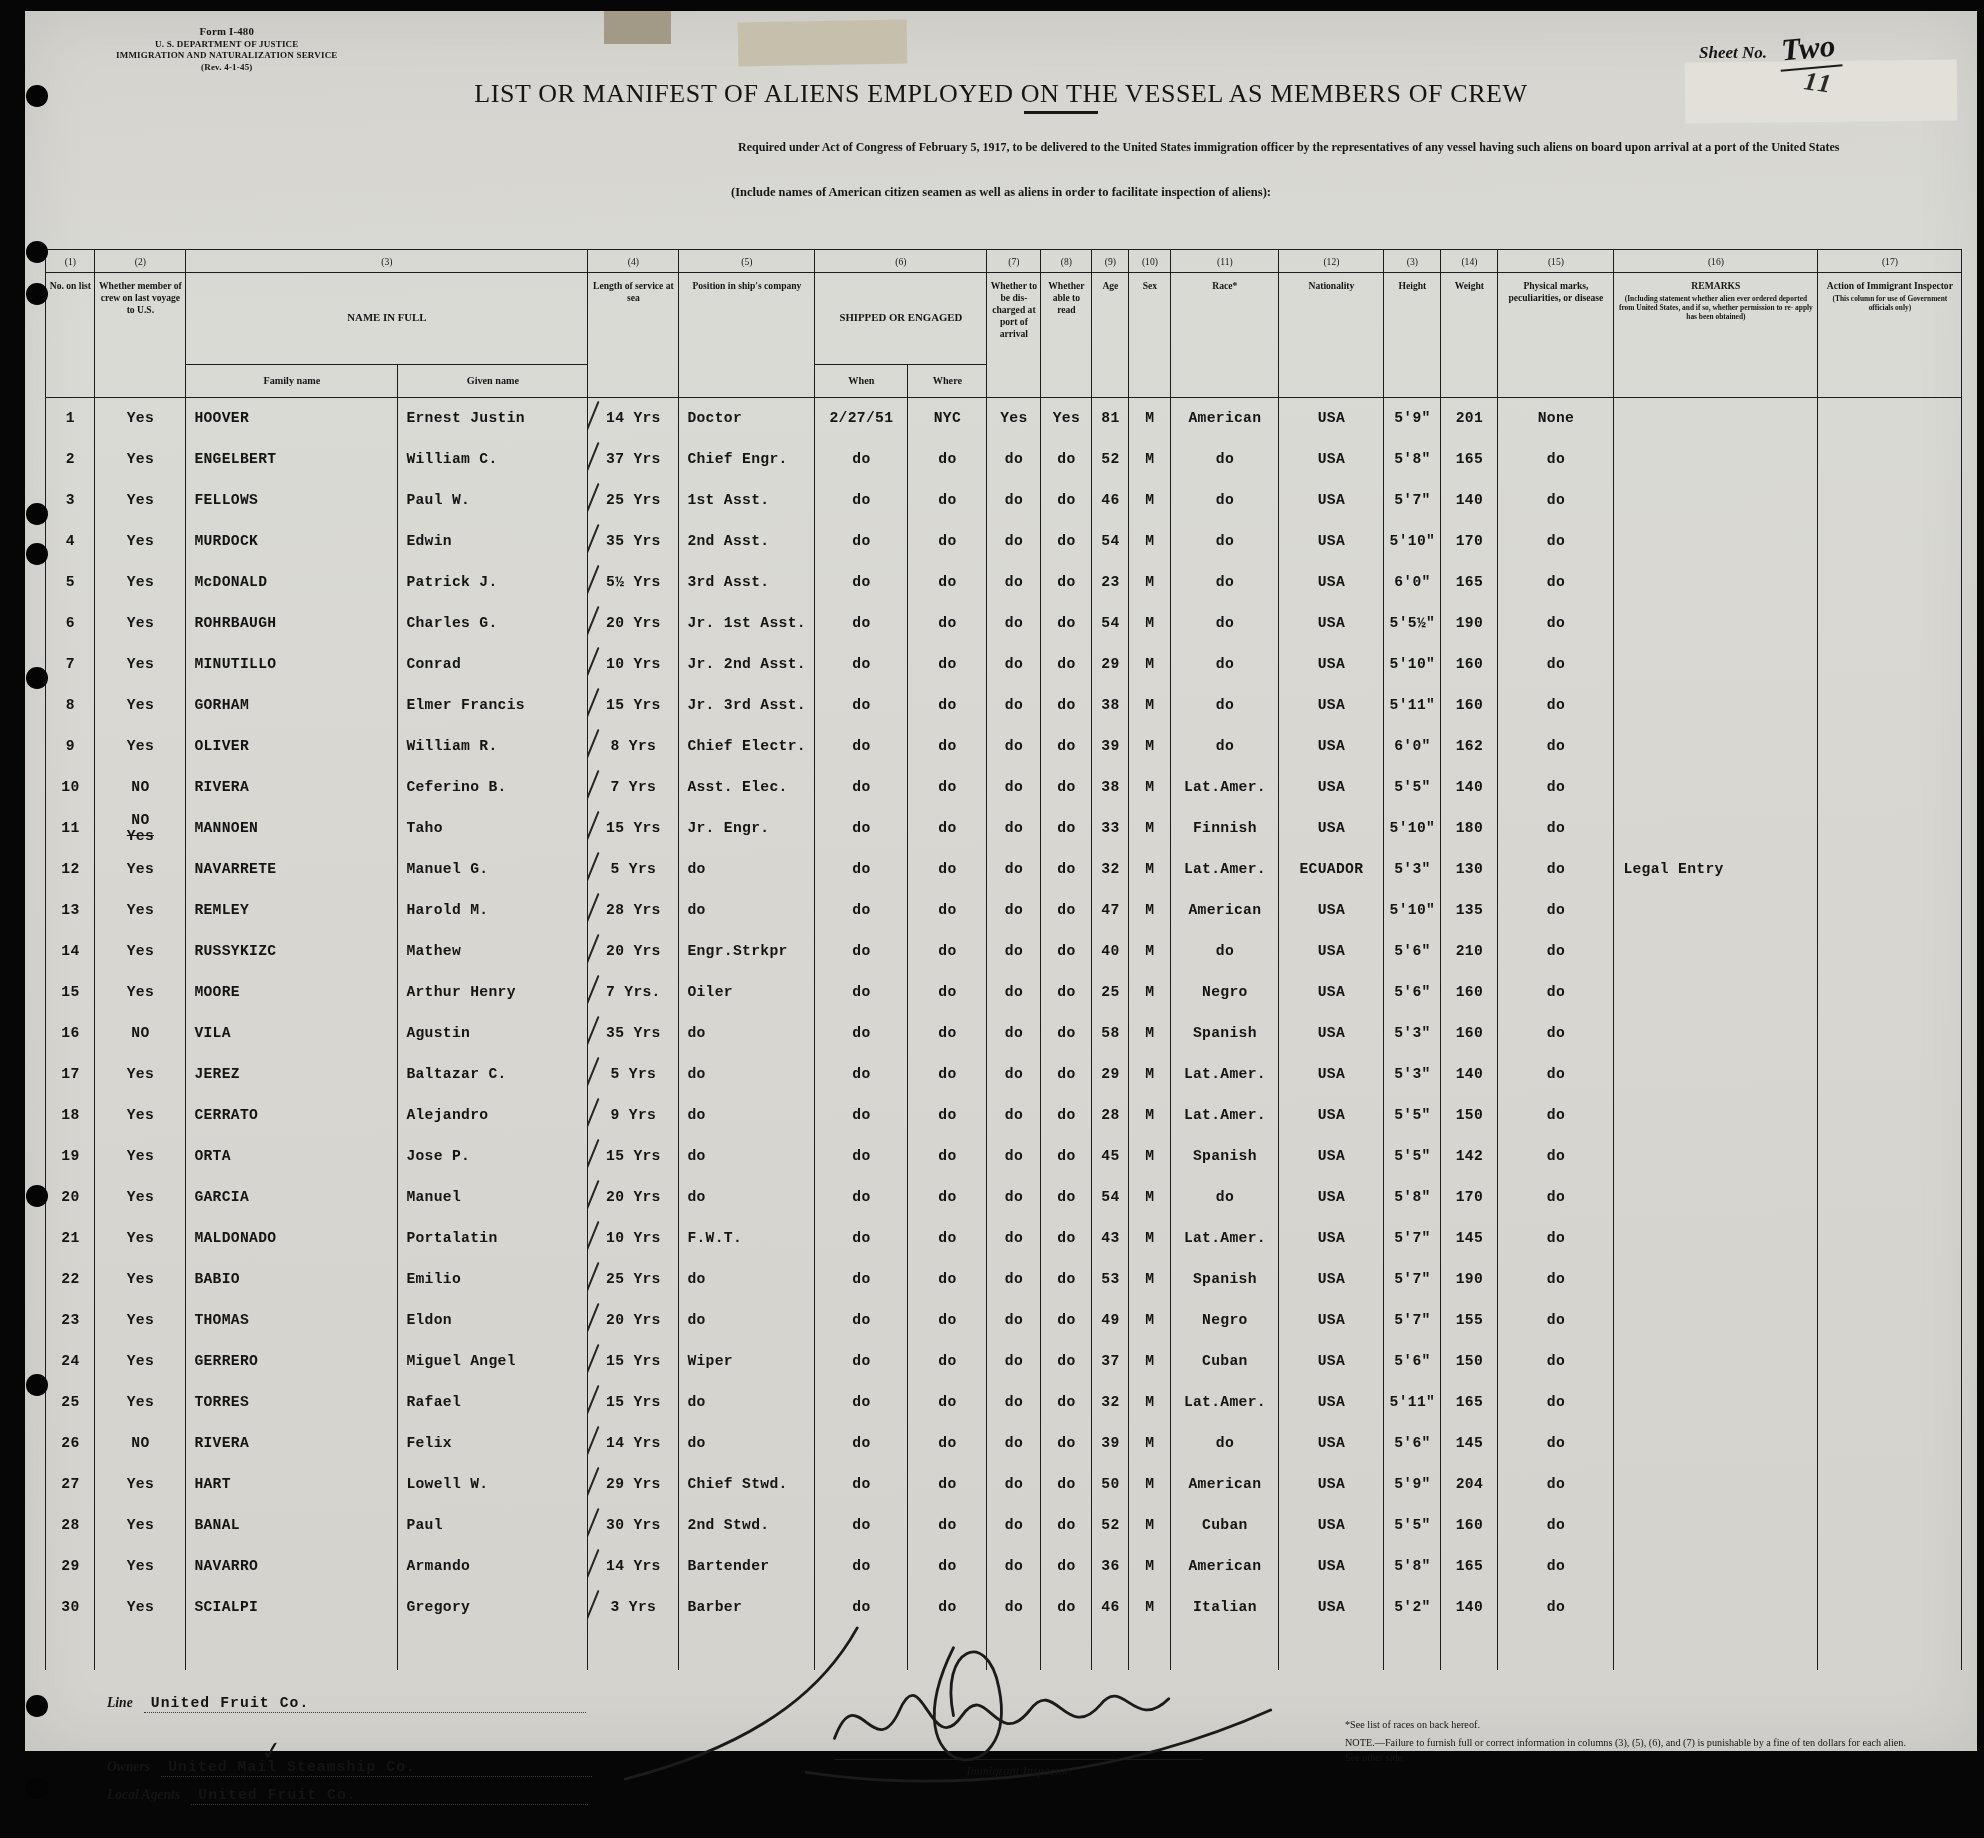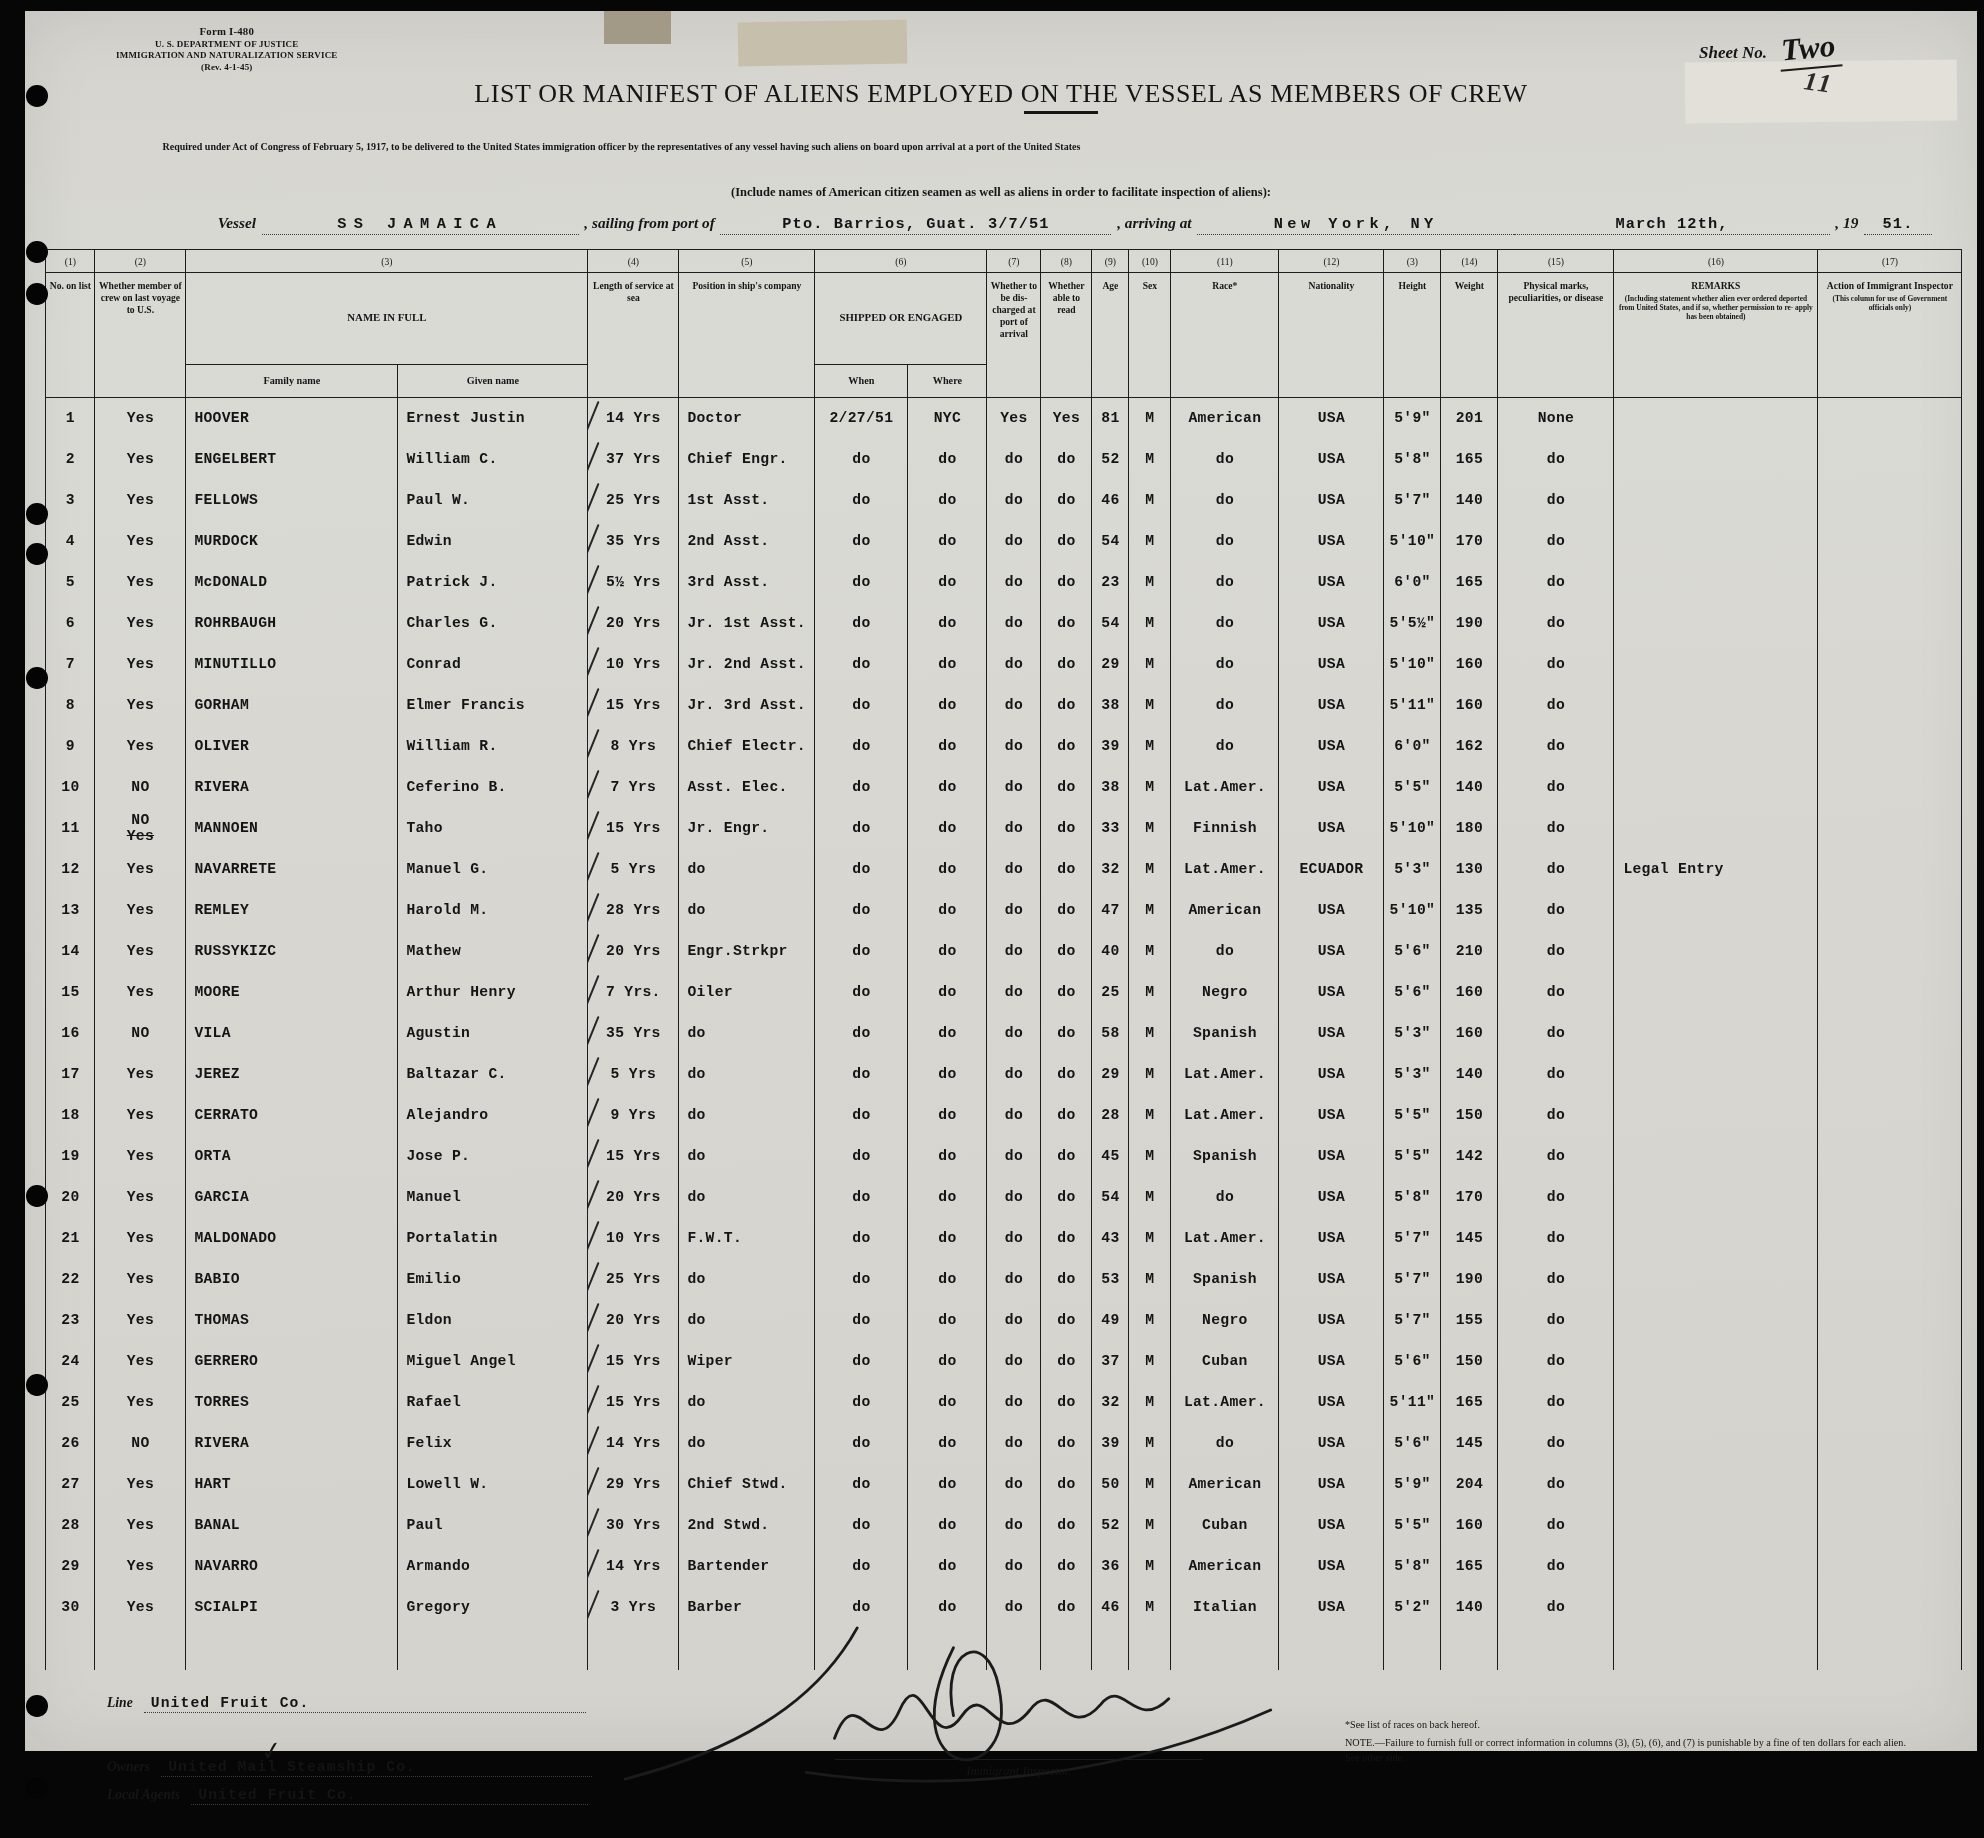--- a/index.html
+++ b/index.html
@@ -22,21 +22,21 @@
   .form-id { position:absolute; left:91px; top:13.6px; text-align:center; font-weight:bold; line-height:1.28; font-size:9px; letter-spacing:0.2px; }
   .form-id .l0 { font-size:10.8px; }
 
   .sheet-no { position:absolute; left:1674px; top:19px; font-style:italic; font-weight:bold; font-size:17px; white-space:nowrap; }
   .sheet-no .hand { font-size:31px; display:inline-block; transform:rotate(-5deg); margin-left:8px; border-bottom:2.3px solid #1c1c1c; padding:0 5.7px 1.1px 2.3px; }
   .stamp { position:absolute; left:1779px; top:57px; font-weight:bold; font-size:26px; font-style:italic; transform:rotate(8deg); color:#2a2a2a; letter-spacing:2.3px; }
 
   .title { position:absolute; top:68px; width:100%; text-align:center; font-size:26px; font-weight:normal; letter-spacing:0.6px; }
   .title-underline { position:absolute; top:100px; left:50%; margin-left:22.7px; width:74px; height:2.3px; background:#161616; }
 
-  .subtitle { position:absolute; top:129px; left:50%; transform:translateX(-50%); width:1677px; text-align:left; font-size:10px; font-weight:bold; line-height:1.3; }
+  .subtitle { position:absolute; top:129px; left:50%; transform:translateX(-50%); width:1677px; text-align:right; font-size:12px; font-weight:bold; line-height:1.3; }
   .include-note { position:absolute; top:174px; width:100%; text-align:center; font-size:12.5px; font-weight:bold; }
 
   .typed { font-family:"Liberation Mono","DejaVu Sans Mono",monospace; font-weight:bold; color:#141414; }
 
   .vessel-line { position:absolute; top:203px; left:187px; right:45px; display:flex; align-items:baseline; font-size:15.3px; font-style:italic; font-weight:bold; white-space:nowrap; }
   .vessel-line .lbl { padding:0 5.7px; }
   .vessel-line .val { font-style:normal; font-size:15.3px; text-align:center; border-bottom:1.7px dotted #3c3c3c; padding-bottom:1.1px; }
   .v-vessel { width:317px; letter-spacing:7.4px; }
   .v-port   { width:391px; letter-spacing:1.1px; }
   .v-arrive { width:317px; letter-spacing:4.5px; }
@@ -109,31 +109,20 @@
     <span class="hand">Two</span>
   </div>
   <div class="stamp">11</div>
 
   <div class="title">LIST OR MANIFEST OF ALIENS EMPLOYED ON THE VESSEL AS MEMBERS OF CREW</div>
   <div class="title-underline"></div>
 
   <div class="subtitle">Required under Act of Congress of February 5, 1917, to be delivered to the United States immigration officer by the representatives of any vessel having such aliens on board upon arrival at a port of the United States</div>
   <div class="include-note">(Include names of American citizen seamen as well as aliens in order to facilitate inspection of aliens):</div>
 
-  <div class="vessel-line">
-    <span class="lbl">Vessel</span>
-    <span class="val typed v-vessel">SS JAMAICA</span>
-    <span class="lbl">, sailing from port of</span>
-    <span class="val typed v-port">Pto. Barrios, Guat. 3/7/51</span>
-    <span class="lbl">, arriving at</span>
-    <span class="val typed v-arrive">New York, NY</span>
-    <span class="val typed v-date">March 12th,</span>
-    <span class="lbl">, 19</span>
-    <span class="val typed v-year">51.</span>
-  </div>
 
   <table class="manifest">
     <colgroup>
       <col style="width:49px">
         <col style="width:91px">
         <col style="width:212px">
         <col style="width:190px">
       <col style="width:91px">
         <col style="width:136px">
         <col style="width:93px">

